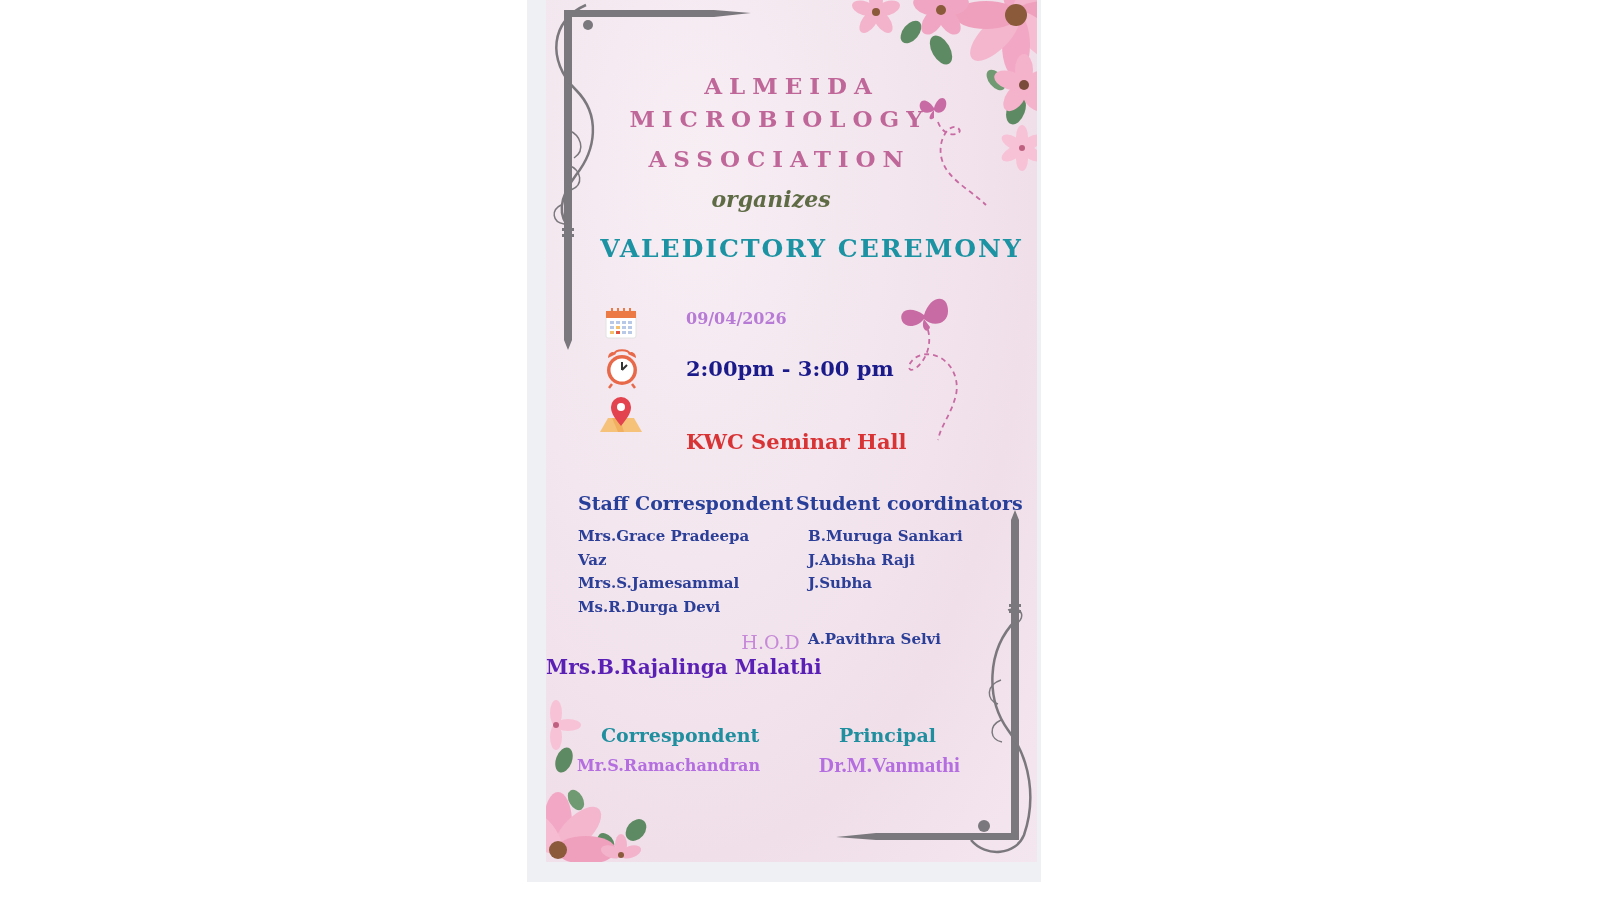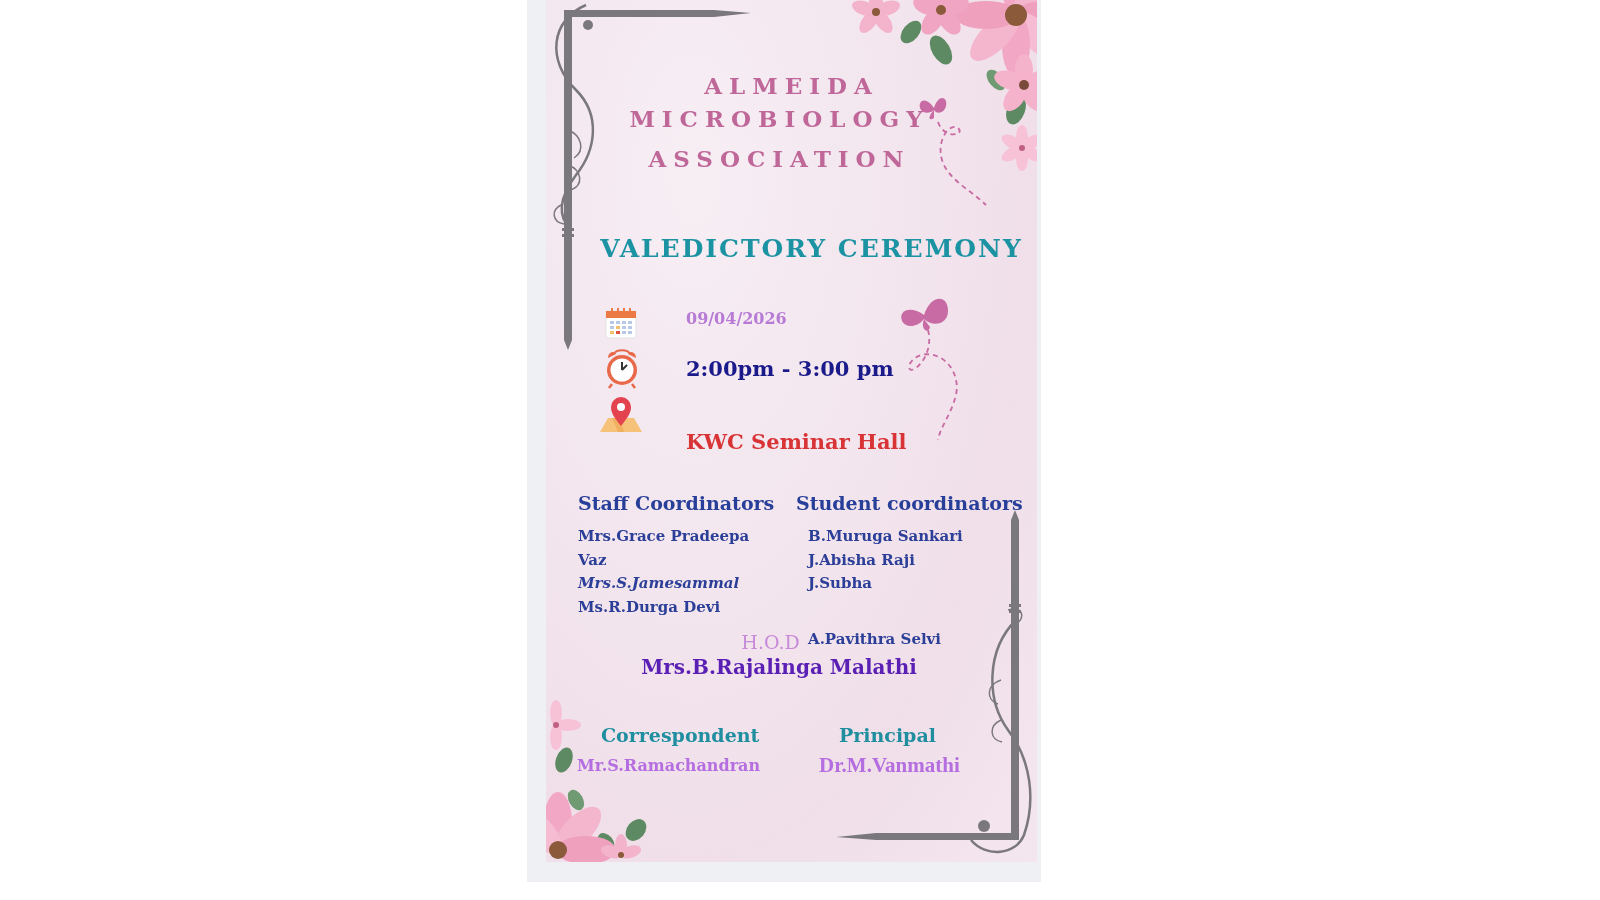--- a/index.html
+++ b/index.html
@@ -29,21 +29,21 @@
     .info-date { left: 140px; top: 309px; font-size: 16px; color: #b77bd6; }
     .info-time { left: 140px; top: 356px; font-size: 21px; color: #1a1a8a; }
     .info-venue { left: 140px; top: 398px; font-size: 21px; color: #d83436; margin-top: 31px; }
 
     .icon { position: absolute; }
 
     .col-head { font-size: 19px; color: #283f9a; top: 492px; }
     .name { font-size: 15px; color: #2c3f98; }
 
     .hod-label { left: 0; width: 449px; text-align: center; top: 631px; font-size: 19px; color: #c68ad8; font-weight: normal; }
-    .hod-name { left: 0; width: 466px; text-align: center; top: 655px; font-size: 20px; color: #5a1fb4; }
+    .hod-name { left: 0; width: 466px; top: 655px; font-size: 20px; color: #5a1fb4; }
 
     .role-label { font-size: 19px; color: #1f8fa0; top: 724px; }
     .role-name { font-size: 16px; color: #b46ee0; }
   </style>
 </head>
 <body>
 
 <div class="frame-panel"></div>
 
 <div class="poster">
@@ -166,20 +166,21 @@
       <path d="M0 0 C 6 -20, 24 -22, 24 -4 C 24 10, 8 12, 0 4 Z"></path>
       <path d="M0 4 C -4 14, 4 20, 6 12 Z"></path>
     </g>
     <path d="M382 330 C 386 345, 380 360, 370 368 C 360 375, 360 360, 375 355 C 395 350, 415 370, 410 395 C 405 415, 395 425, 392 440" fill="none" stroke="#c86aa3" stroke-width="1.8" stroke-dasharray="5 4"></path>
   </svg>
 
   <div class="txt org-line" style="top:72px;">ALMEIDA</div>
   <div class="txt org-line" style="top:105px; left:-12px;">MICROBIOLOGY</div>
   <div class="txt org-line" style="top:145px; left:-12px;">ASSOCIATION</div>
 
+  <div class="txt organizes">organizes</div>
   <div class="txt event-title">VALEDICTORY CEREMONY</div>
 
   <svg class="icon" style="left:58px; top:306px;" width="34" height="34" viewBox="0 0 34 34">
     <rect x="2" y="5" width="30" height="27" rx="2" fill="#ffffff" stroke="#e2e2e2"></rect>
     <rect x="2" y="5" width="30" height="7" fill="#ec7a45"></rect>
     <g fill="#ec7a45">
         <rect x="7" y="2" width="2" height="5"></rect>
         <rect x="13" y="2" width="2" height="5"></rect>
         <rect x="19" y="2" width="2" height="5"></rect>
         <rect x="25" y="2" width="2" height="5"></rect>
@@ -214,26 +215,26 @@
     <polygon points="2,36 10,22 36,22 44,36" fill="#f6c27a"></polygon>
     <polygon points="14,22 20,36 26,36 22,22" fill="#f1b060"></polygon>
     <path d="M23 30 C 15 20, 13 16, 13 11 A 10 10 0 0 1 33 11 C 33 16, 31 20, 23 30 Z" fill="#e3424f"></path>
     <circle cx="23" cy="11" r="4" fill="#ffffff"></circle>
   </svg>
 
   <div class="txt info-date">09/04/2026</div>
   <div class="txt info-time">2:00pm - 3:00 pm</div>
   <div class="txt info-venue">KWC Seminar Hall</div>
 
-  <div class="txt col-head" style="left:32px;">Staff Coordinators</div>
+  <div class="txt col-head" style="left:32px;">Staff Correspondent</div>
   <div class="txt col-head" style="left:250px;">Student coordinators</div>
 
   <div class="txt name" style="left:32px; top:527px;">Mrs.Grace Pradeepa</div>
   <div class="txt name" style="left:32px; top:551px;">Vaz</div>
-  <div class="txt name" style="left:32px; top:574px;font-style:italic;">Mrs.S.Jamesammal</div>
+  <div class="txt name" style="left:32px; top:574px;">Mrs.S.Jamesammal</div>
   <div class="txt name" style="left:32px; top:598px;">Ms.R.Durga Devi</div>
 
   <div class="txt name" style="left:262px; top:527px;">B.Muruga Sankari</div>
   <div class="txt name" style="left:262px; top:551px;">J.Abisha Raji</div>
   <div class="txt name" style="left:262px; top:574px;">J.Subha</div>
   <div class="txt name" style="left:262px; top:630px;">A.Pavithra Selvi</div>
 
   <div class="txt hod-label">H.O.D</div>
   <div class="txt hod-name">Mrs.B.Rajalinga Malathi</div>
 

